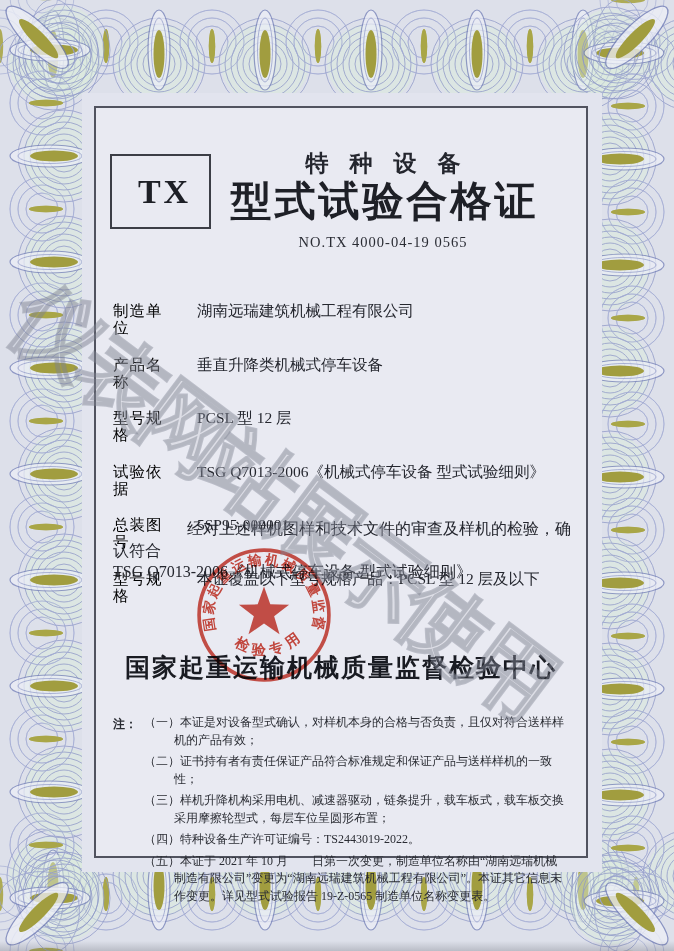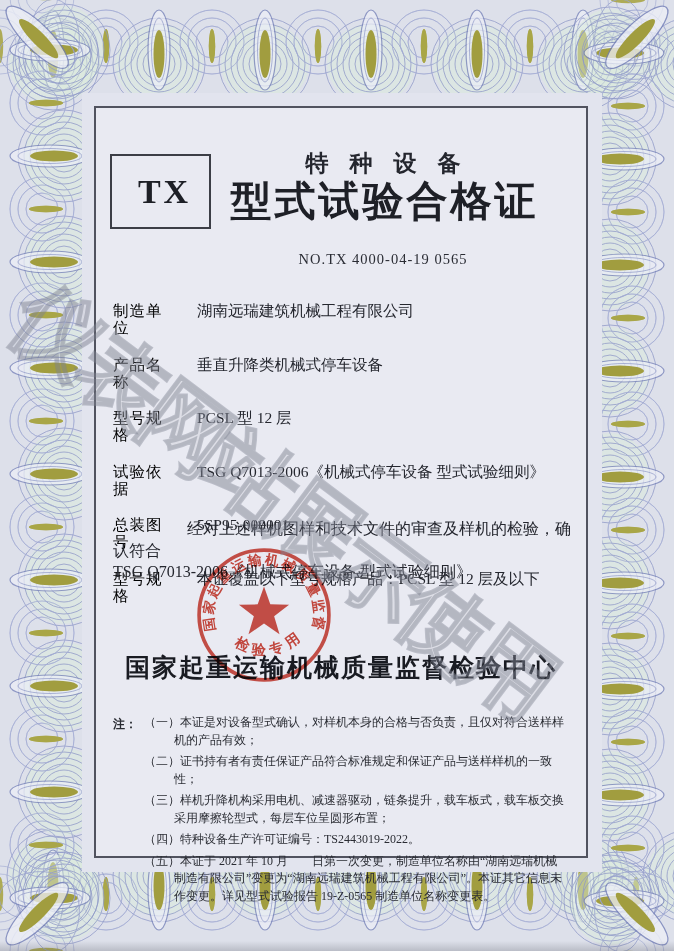--- a/index.html
+++ b/index.html
@@ -25,21 +25,21 @@
   .head{position:absolute;left:112px;top:0;width:350px;text-align:center;}
   .subtitle{
     position:absolute;left:0;top:40px;width:100%;
     font-size:23px;font-weight:600;letter-spacing:21px;text-indent:21px;color:#24262e;text-align:center;
   }
   .title{
     position:absolute;left:0;top:66px;width:100%;
     font-size:41px;font-weight:600;letter-spacing:3px;text-indent:3px;color:#1e2027;
   }
   .certno{
-    position:absolute;left:0;top:143px;width:100%;
+    position:absolute;left:0;top:126px;width:100%;
     font-size:14.5px;letter-spacing:1px;color:#2a2c34;
   }
   .fields{position:absolute;left:17px;top:194px;width:462px;}
   .field-row{display:flex;line-height:17px;margin-bottom:19.5px;font-size:15.5px;}
   .fl{width:64px;flex:none;letter-spacing:1px;color:#000000;}
   .fv{margin-left:20px;white-space:nowrap;color:#25272f;}
   .statement{position:absolute;left:17px;top:410px;width:462px;font-size:16px;line-height:21.5px;color:#25272f;}
   .st1{text-indent:74px;}
   .issue-row{position:absolute;left:17px;top:484px;display:flex;font-size:15.5px;line-height:17px;}
   .issue-row .fv{margin-left:28px;}

